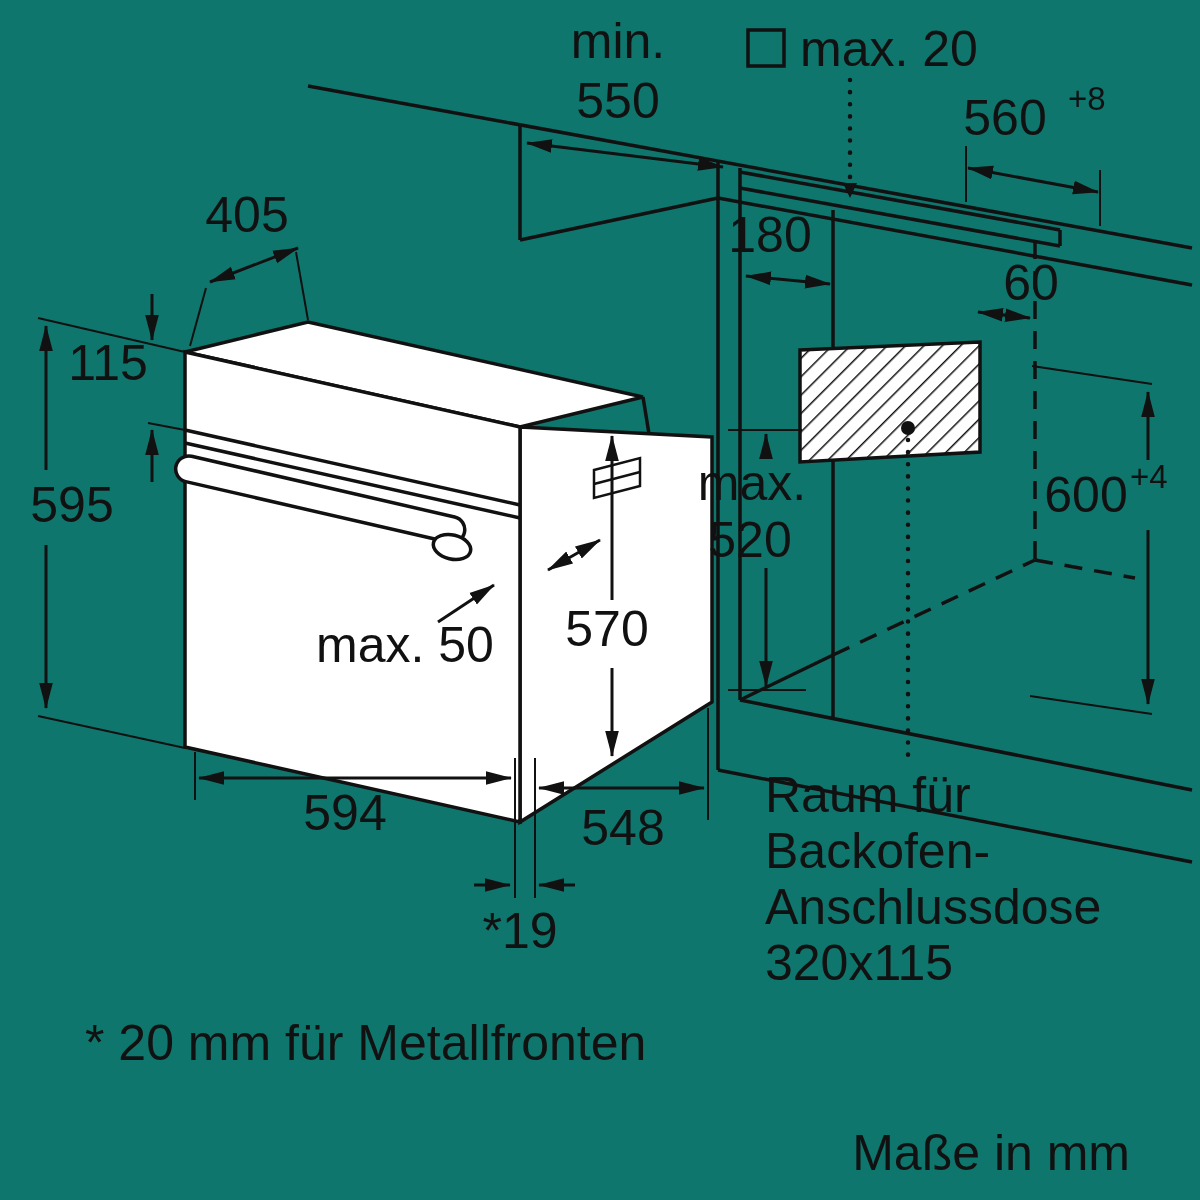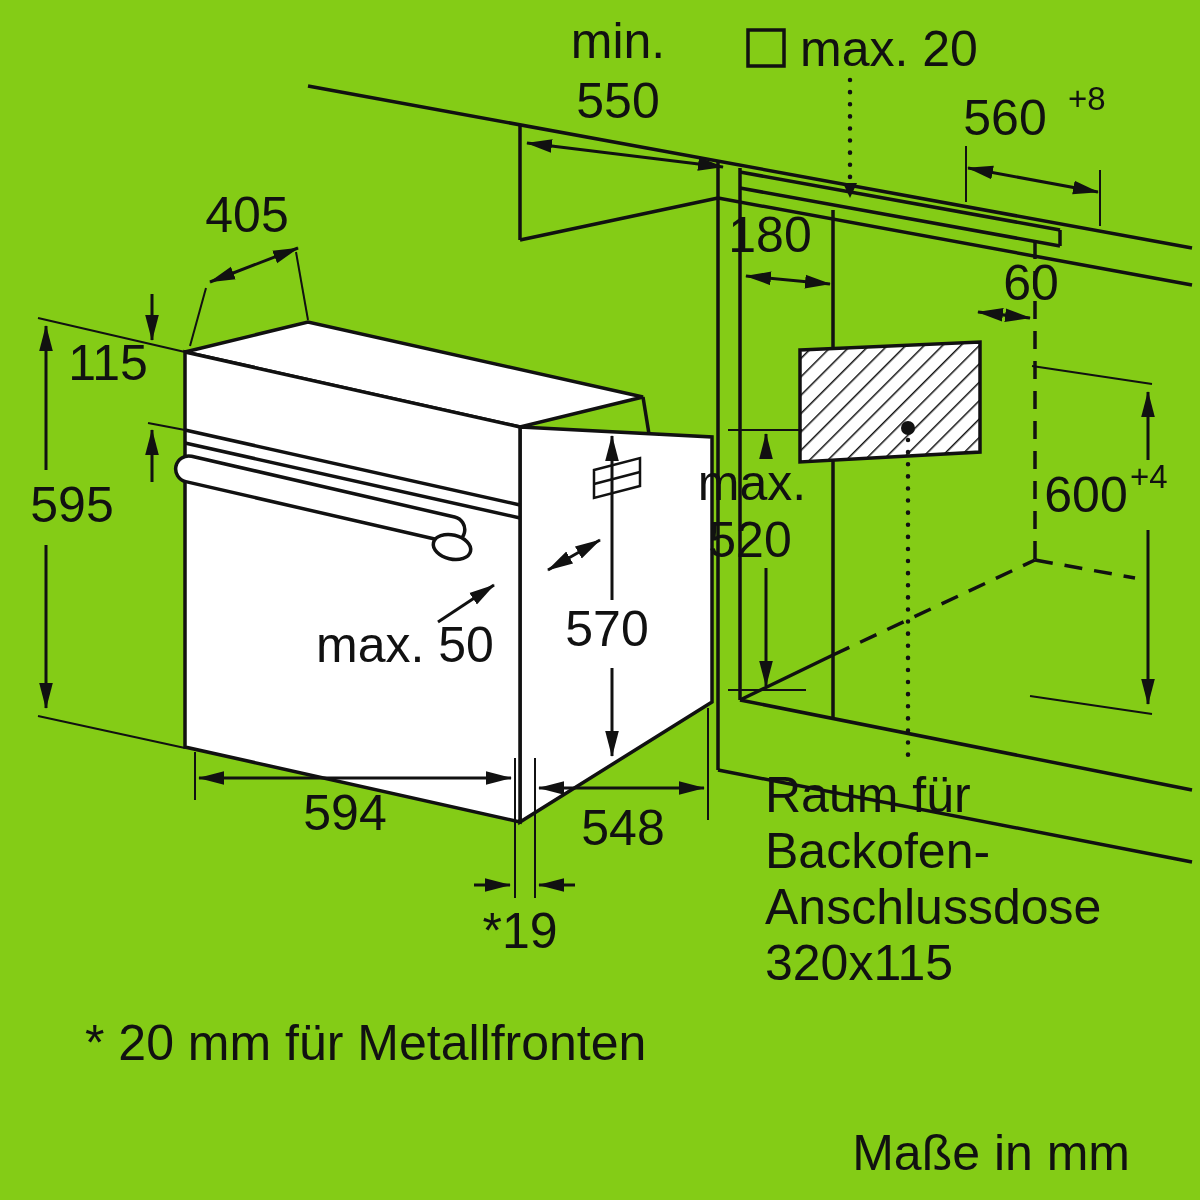--- a/index.html
+++ b/index.html
@@ -1,16 +1,16 @@
 <!DOCTYPE html>
 <html><head>
 <meta charset="utf-8">
 <style>
   html,body{margin:0;padding:0;background:#ffffff;}
-  .page{width:1200px;height:1200px;position:relative;background:#84cc16;overflow:hidden;
+  .page{width:1200px;height:1200px;position:relative;background:#0f766e;overflow:hidden;
         font-family:"Liberation Sans", sans-serif;}
   svg{display:block}
   text{fill:#111;font-family:"Liberation Sans", sans-serif;}
   .dimtxt{font-size:50px;}
   .suptxt{font-size:33px;}
   .notetxt{font-size:50px;}
 </style>
 </head>
 <body>
 

